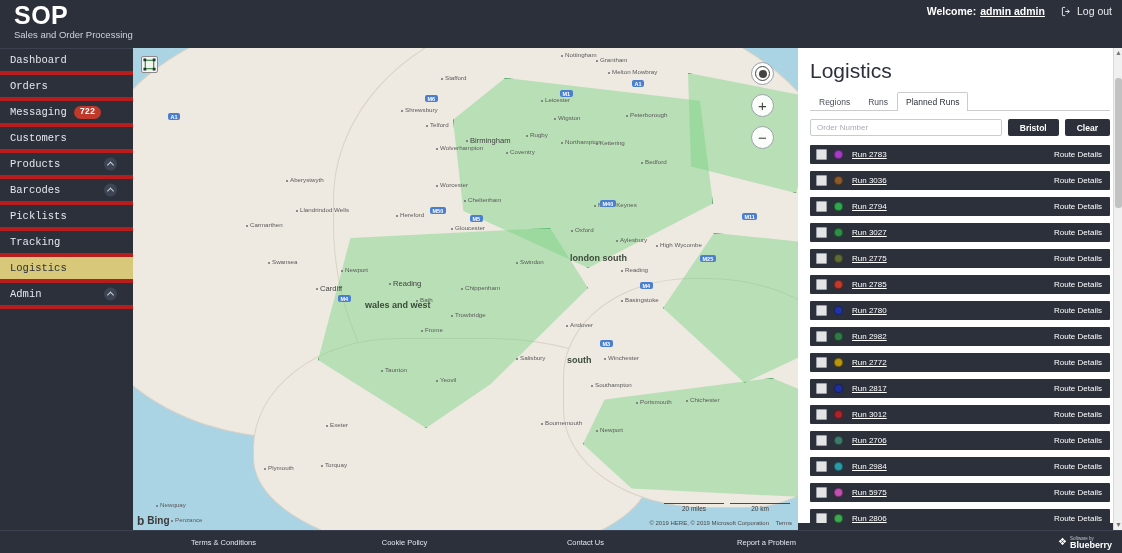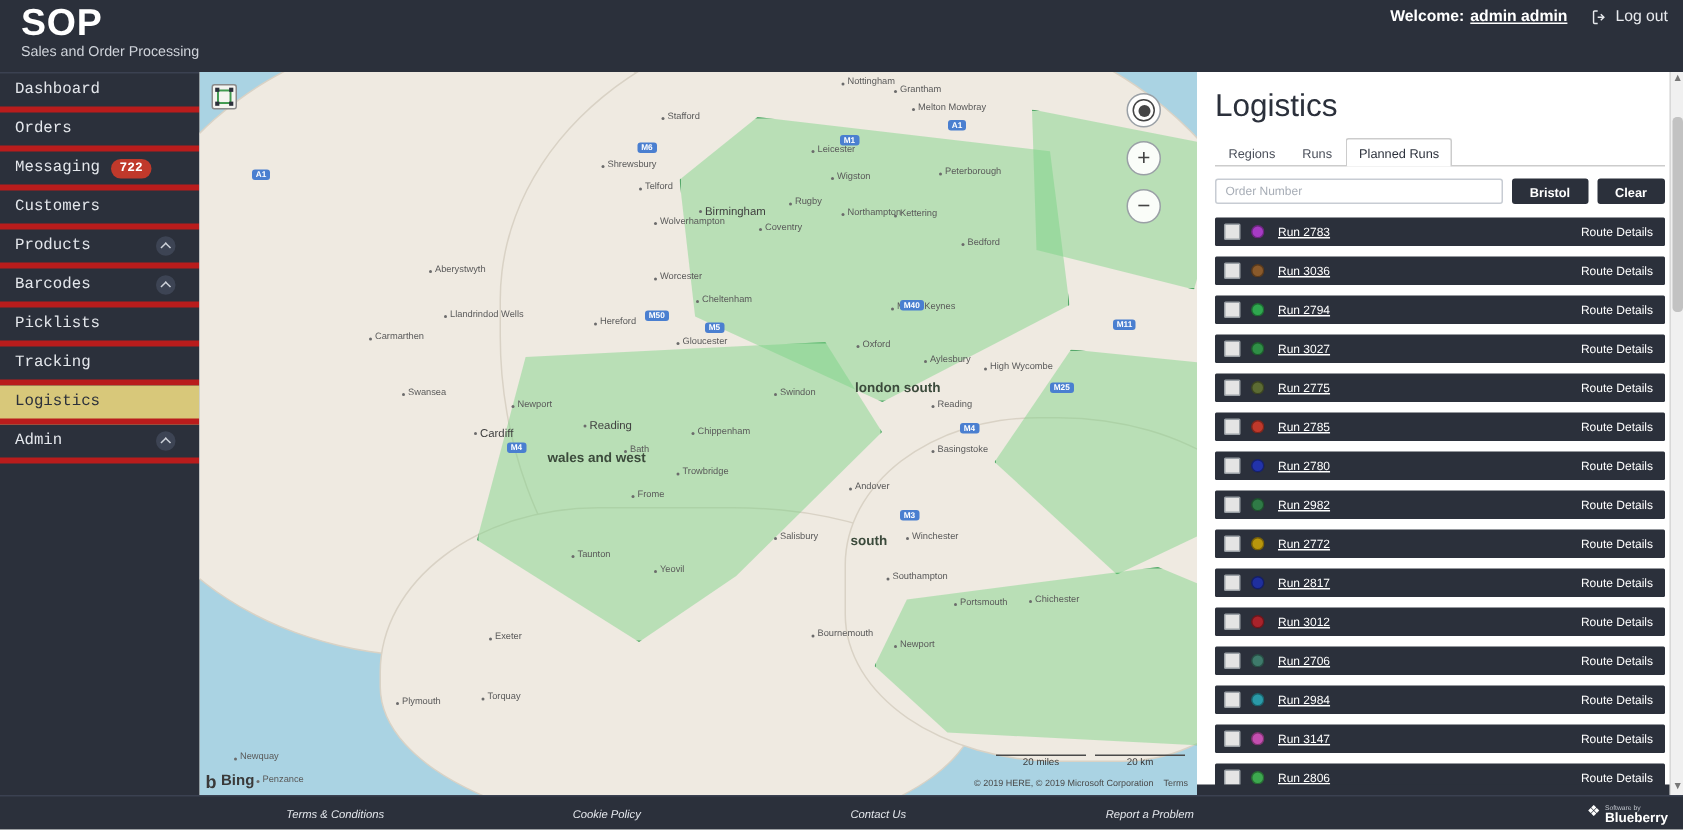--- a/index.html
+++ b/index.html
@@ -225,21 +225,21 @@
     position: absolute; left: 798px; bottom: 23px; width: 315px; height: 7px;
     background: #2b303b;
   }
 
   
   .footer {
     position: absolute; left: 0; bottom: 0; width: 1122px; height: 23px;
     background: #2b303b; border-top: 1px solid #3b4151;
     display: flex; align-items: center;
   }
-  .footer-links { display: flex; flex: 1; margin-left: 133px; font-style: italic; }
+  .footer-links { display: flex; flex: 1; margin-left: 133px; }
   .footer-link {
     flex: 0 0 auto; width: 181px; text-align: center; color: #e4e7ec;
     font-size: 7.5px; cursor: pointer; text-decoration: none;
   }
   .footer-brand {
     position: absolute; right: 10px; top: 4px; display: flex;
     align-items: center; gap: 3px; color: #ffffff;
   }
   .fb-mark { font-size: 10px; line-height: 10px; }
   .fb-text { display: flex; flex-direction: column; line-height: 7px; }
@@ -582,21 +582,21 @@
           </div>
           <div class="run-row">
             <div class="run-check"></div>
             <div class="run-dot" style="background: rgb(42, 154, 168);"></div>
             <span class="run-name">Run 2984</span>
             <span class="run-details">Route Details</span>
           </div>
           <div class="run-row">
             <div class="run-check"></div>
             <div class="run-dot" style="background: rgb(195, 79, 176);"></div>
-            <span class="run-name">Run 3147</span>
+            <span class="run-name">Run 5975</span>
             <span class="run-details">Route Details</span>
           </div>
           <div class="run-row">
             <div class="run-check"></div>
             <div class="run-dot" style="background: rgb(61, 168, 79);"></div>
             <span class="run-name">Run 2806</span>
             <span class="run-details">Route Details</span>
           </div>
         </div>
     </div>

